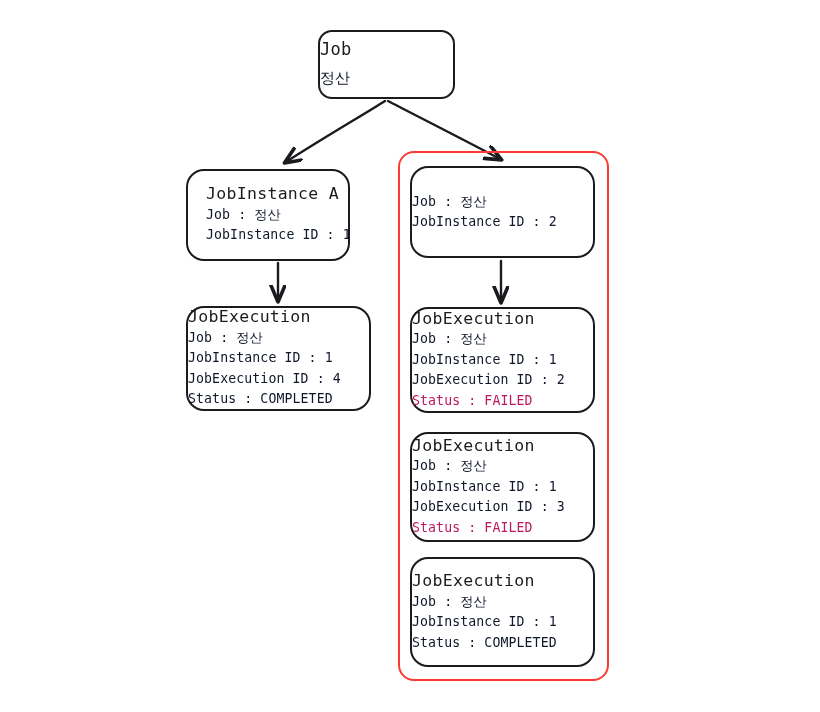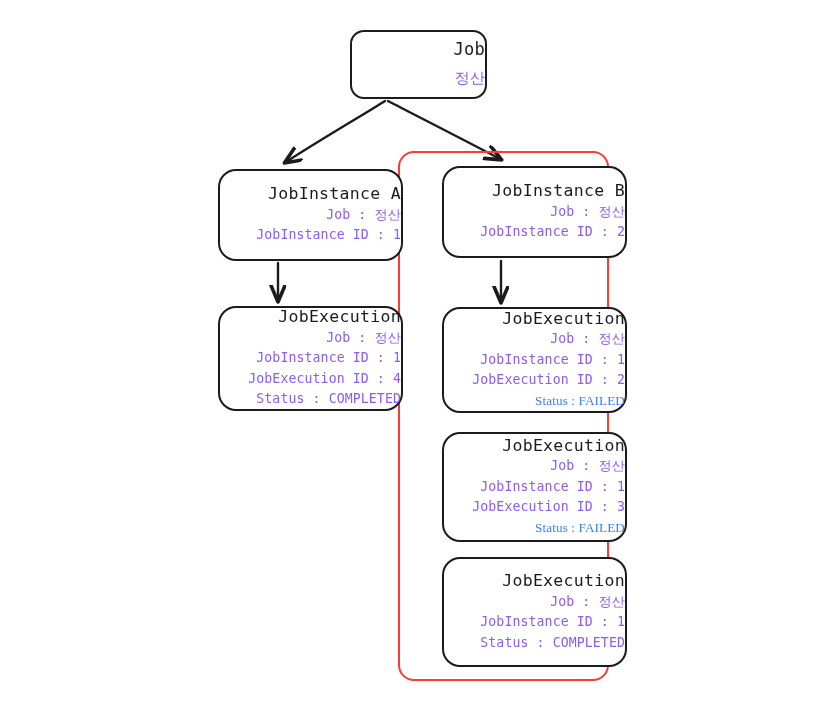--- a/index.html
+++ b/index.html
@@ -26,65 +26,64 @@
     pointer-events: none;
   }
   .node {
     position: absolute;
     box-sizing: border-box;
     background: #ffffff;
     border: 2.6px solid #1b1b1f;
     border-radius: 18px;
     display: flex;
     flex-direction: column;
-    align-items: flex-end;
+    align-items: flex-start;
     justify-content: center;
     z-index: 3;
-    margin-left: 32px;
   }
   .node .title {
     color: #1b1b1f;
     font-size: 16.5px;
     letter-spacing: 0.3px;
     line-height: 1.25;
     white-space: nowrap;
     font-family: "DejaVu Sans Mono", monospace;
   }
   .node .row {
-    color: #8b5cf6;
+    color: #0f172a;
     font-size: 13.2px;
     line-height: 1.55;
     white-space: nowrap;
     font-family: "DejaVu Sans Mono", monospace;
     letter-spacing: 0.1px;
   }
   .node .row.failed {
-    color: #3b82f6;
-    font-family: Liberation Serif, serif;
+    color: #be185d;
   }
   .node .row.sub-big {
     font-size: 15px;
     line-height: 1.6;
   }
   
   #job-node {
     left: 318px;
     top: 30px;
     width: 137px;
     height: 69px;
     border-radius: 14px;
     gap: 5px;
   }
   #job-node .title { font-size: 17px; }
   
   #jobinstance-a-node {
     left: 186px;
     top: 169px;
-    width: 185px;
+    width: 164px;
     height: 92px;
+    padding-left: 18px;
   }
   #jobinstance-b-node {
     left: 410px;
     top: 166px;
     width: 185px;
     height: 92px;
   }
   
   #jobexecution-a1-node {
     left: 186px;
@@ -161,21 +160,20 @@
     <div class="row sub-big">정산</div>
   </div>
 
   <div class="node" id="jobinstance-a-node">
     <div class="title">JobInstance A</div>
     <div class="row">Job : 정산</div>
     <div class="row">JobInstance ID : 1</div>
   </div>
 
   <div class="node" id="jobinstance-b-node">
-    <div class="title">JobInstance B</div>
     <div class="row">Job : 정산</div>
     <div class="row">JobInstance ID : 2</div>
   </div>
 
   <div class="node" id="jobexecution-a1-node">
     <div class="title">JobExecution</div>
     <div class="row">Job : 정산</div>
     <div class="row">JobInstance ID : 1</div>
     <div class="row">JobExecution ID : 4</div>
     <div class="row">Status : COMPLETED</div>

